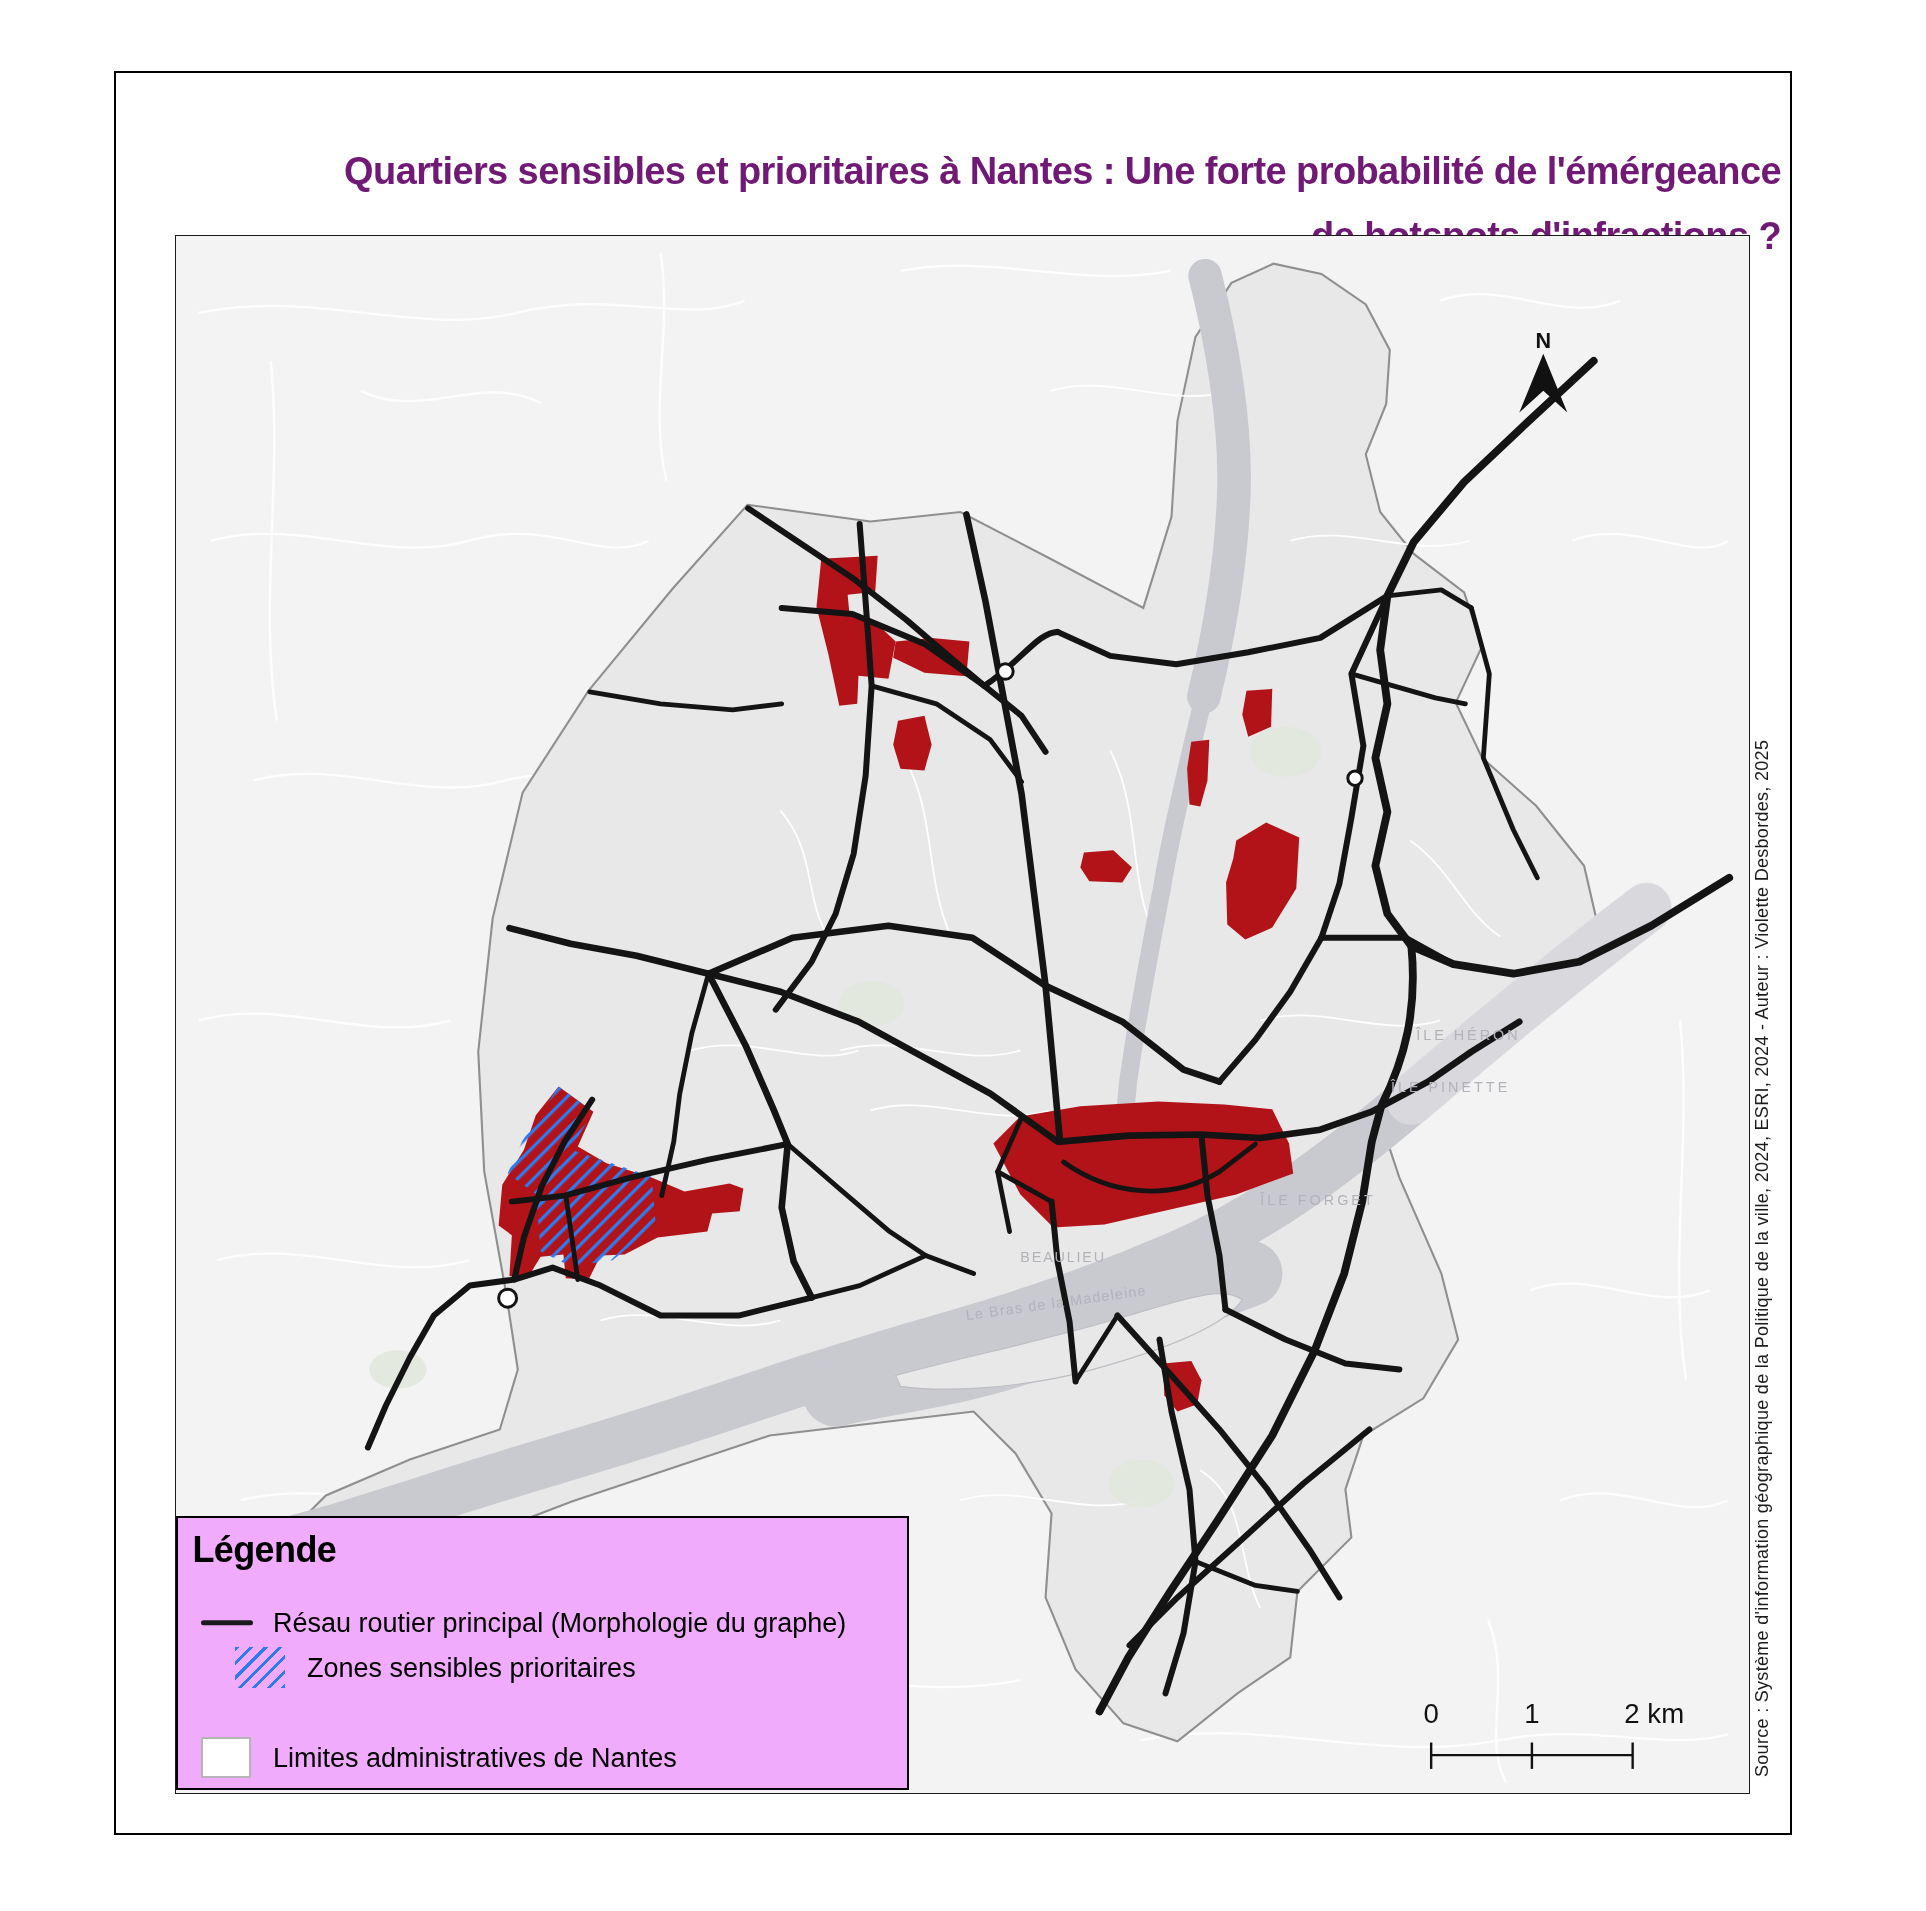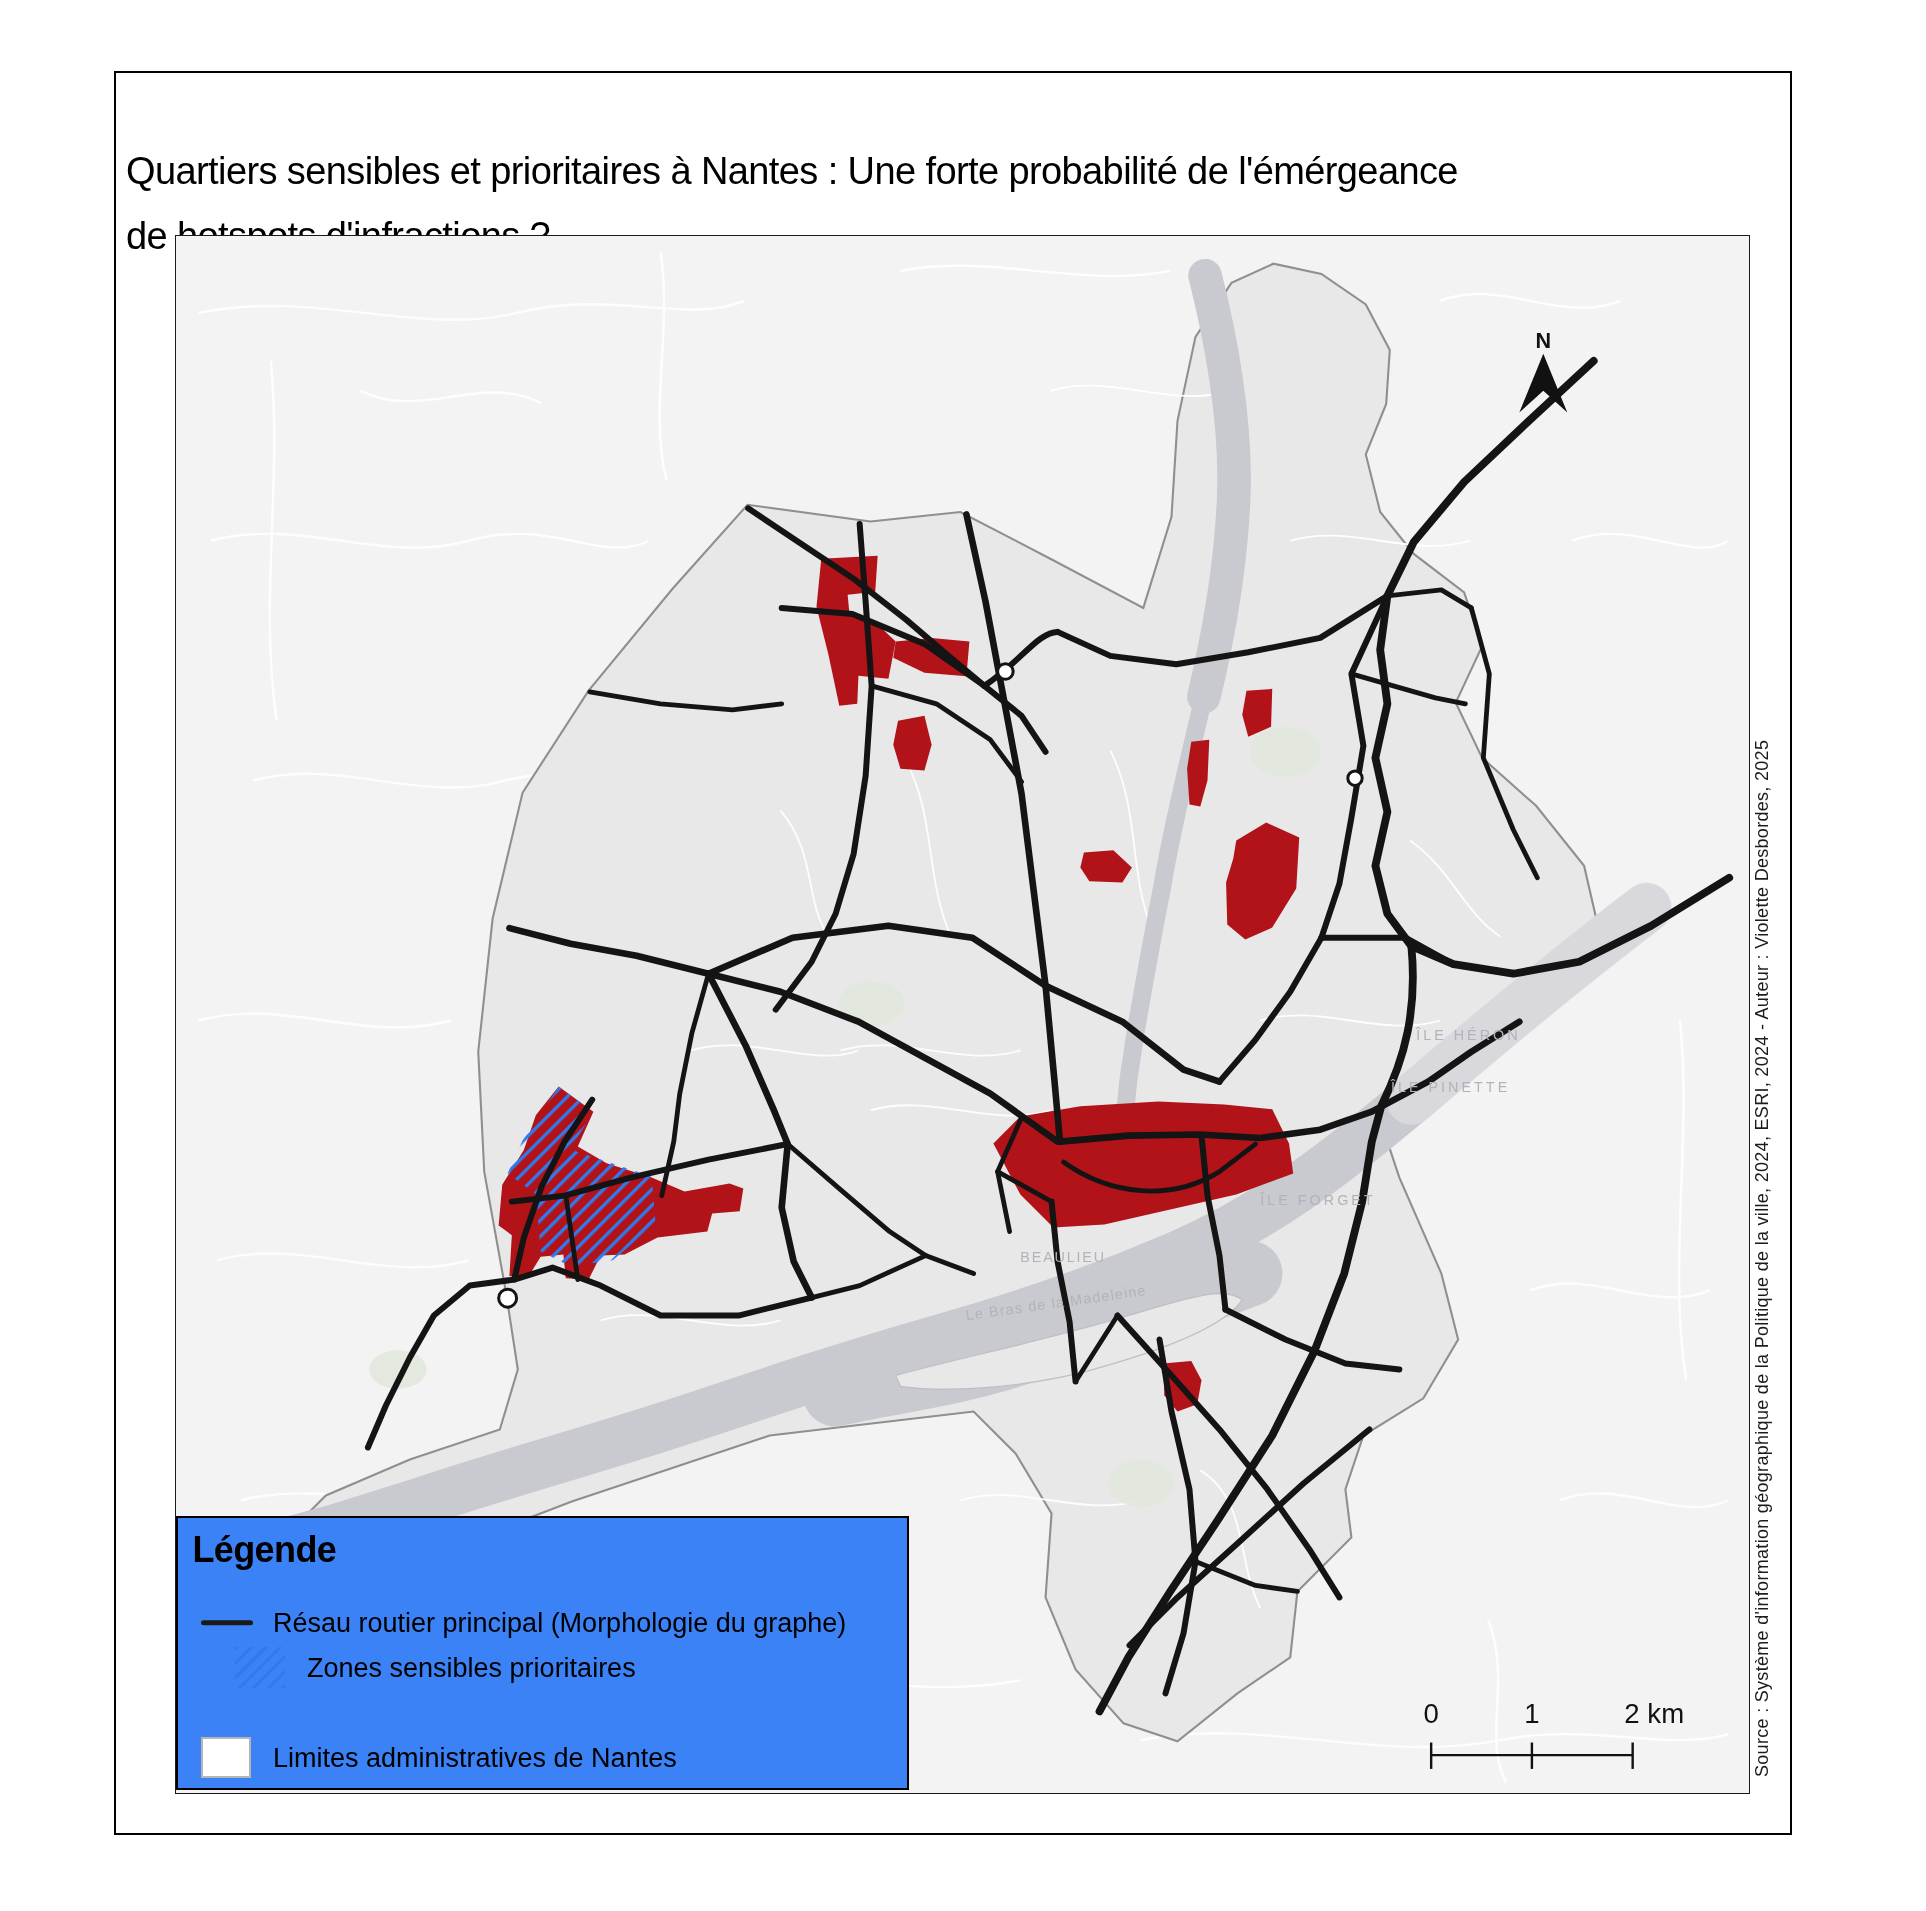--- a/index.html
+++ b/index.html
@@ -16,32 +16,32 @@
   html,body{margin:0;padding:0;}
   body{
     width:1926px;height:1912px;position:relative;background:#ffffff;
     font-family:"Liberation Sans", sans-serif;color:#000;
   }
   .outer-frame{
     position:absolute;left:114px;top:71px;width:1678px;height:1764px;
     border:2.4px solid #000;box-sizing:border-box;background:#fff;
   }
   .title-block{
-    position:absolute;left:126px;top:139px;width:1655px;text-align:left;
-    font-weight:400;font-size:38px;line-height:65px;letter-spacing:-0.6px;color:#000000;
+    position:absolute;left:126px;top:139px;width:1655px;text-align:right;
+    font-weight:700;font-size:38px;line-height:65px;letter-spacing:-0.6px;color:#701a75;
   }
   .map-wrap{
     position:absolute;left:175px;top:235px;width:1573px;height:1557px;
     border:1.8px solid #1a1a1a;box-sizing:content-box;background:var(--outside-fill);
     overflow:hidden;
   }
   .map-wrap svg{display:block;}
   .legend-box{
     position:absolute;left:176px;top:1516px;width:733px;height:274px;
-    background:#3b82f6;border:2.4px solid #000;box-sizing:border-box;z-index:5;
+    background:#f0abfc;border:2.4px solid #000;box-sizing:border-box;z-index:5;
   }
   .legend-title{
     position:absolute;left:14.4px;top:10.8px;font-size:36px;font-weight:700;letter-spacing:-0.6px;
   }
   .legend-row{position:absolute;left:11px;width:100%;height:46px;}
   .legend-row .swatch-cell{position:absolute;left:8.4px;width:58px;height:46px;}
   .legend-row .lbl{
     position:absolute;left:84px;top:50%;transform:translateY(-50%);
     font-size:27px;white-space:nowrap;color:#000;
   }

